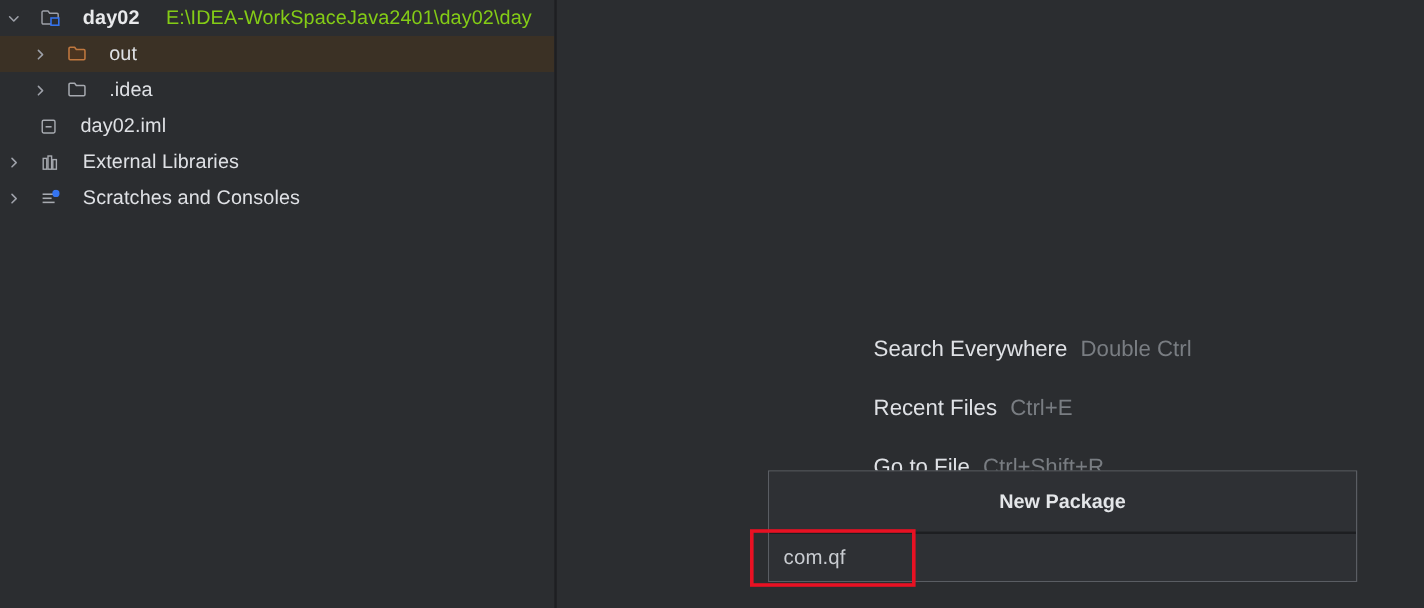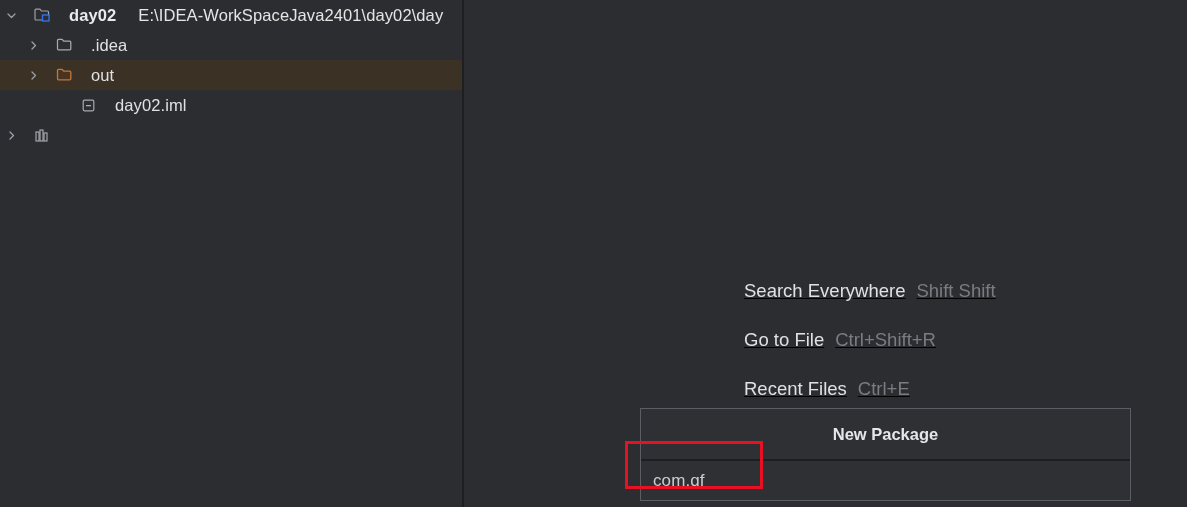--- a/index.html
+++ b/index.html
@@ -94,45 +94,44 @@
   .tico svg { display: block; }
 
   .tlabel {
     font-size: 16.5px;
     color: #dfe1e5;
     letter-spacing: 0.1px;
   }
   .tlabel.bold { font-weight: bold; color: #e9eaec; }
   .tpath {
     font-size: 16.5px;
-    color: #e5e5e5;
+    color: #84cc16;
     margin-left: 10px;
     letter-spacing: 0.1px;
   }
 
   
   .ind0 { padding-left: 2px; }
   .ind1 { padding-left: 24px; }
-  .ind2 { padding-left: 48px; }
+  .ind2 { }
 
   
   #editor-area {
     position: absolute;
     left: 464px; top: 0;
     width: 723px;
     height: 507px;
     background: #2b2d30;
     overflow: hidden;
   }
   #hints {
     position: absolute;
-    left: 280px;
+    left: 264px;
     top: 266px;
     width: 420px;
-    text-decoration: underline;
   }
   .hint-row {
     height: 49px;
     display: flex;
     align-items: center;
     white-space: nowrap;
   }
   .hint-label {
     font-size: 18.5px;
     color: #dfe1e5;
@@ -148,21 +147,21 @@
     top: 462px;
     font-size: 18.5px;
     color: #797d82;
     white-space: nowrap;
   }
 
   
   #new-package-dialog {
     position: absolute;
     left: 640px;
-    top: 408px;
+    top: 392px;
     width: 491px;
     height: 93px;
     background: #2e3034;
     border: 1px solid #5a5d63;
     box-sizing: border-box;
     z-index: 30;
   }
   #np-title-bar {
     height: 50px;
     display: flex;
@@ -231,51 +230,51 @@
           <svg width="17" height="16" viewBox="0 0 17 16">
             <path d="M1 3.2 A1 1 0 0 1 2 2.2 H6 L7.4 4 H13.5 A1 1 0 0 1 14.5 5 V12 A1 1 0 0 1 13.5 13 H2 A1 1 0 0 1 1 12 Z" fill="none" stroke="#9da0a8" stroke-width="1.2" stroke-linejoin="round"></path>
             <rect x="8.5" y="8" width="6.5" height="6" fill="#2b2d30" stroke="#3574f0" stroke-width="1.3"></rect>
           </svg>
         </span>
         <span class="tlabel bold">day02</span>
         <span class="tpath">E:\IDEA-WorkSpaceJava2401\day02\day</span>
       </div>
     </div>
 
+    <div class="tree-row hl-out">
+      <div class="row-bg"></div>
+      <div class="row-inner ind1">
+        <span class="arrow">
+          <svg width="11" height="11" viewBox="0 0 11 11">
+              <path d="M4 2 L7.5 5.5 L4 9" fill="none" stroke="#9da0a8" stroke-width="1.3" stroke-linecap="round" stroke-linejoin="round"></path>
+            </svg>
+        </span>
+        <span class="tico">
+          <svg width="17" height="16" viewBox="0 0 17 16">
+            <path d="M1.5 3.4 A1 1 0 0 1 2.5 2.4 H6.2 L7.6 4.2 H13.8 A1 1 0 0 1 14.8 5.2 V11.8 A1 1 0 0 1 13.8 12.8 H2.5 A1 1 0 0 1 1.5 11.8 Z" fill="#4a3420" stroke="#c0783f" stroke-width="1.3" stroke-linejoin="round"></path>
+          </svg>
+        </span>
+        <span class="tlabel">out</span>
+      </div>
+    </div>
+
     <div class="tree-row">
       <div class="row-bg"></div>
       <div class="row-inner ind1">
         <span class="arrow">
           <svg width="11" height="11" viewBox="0 0 11 11">
               <path d="M4 2 L7.5 5.5 L4 9" fill="none" stroke="#9da0a8" stroke-width="1.3" stroke-linecap="round" stroke-linejoin="round"></path>
             </svg>
         </span>
         <span class="tico">
           <svg width="17" height="16" viewBox="0 0 17 16">
             <path d="M1.5 3.4 A1 1 0 0 1 2.5 2.4 H6.2 L7.6 4.2 H13.8 A1 1 0 0 1 14.8 5.2 V11.8 A1 1 0 0 1 13.8 12.8 H2.5 A1 1 0 0 1 1.5 11.8 Z" fill="none" stroke="#a7aab0" stroke-width="1.25" stroke-linejoin="round"></path>
           </svg>
         </span>
         <span class="tlabel">.idea</span>
-      </div>
-    </div>
-
-    <div class="tree-row hl-out">
-      <div class="row-bg"></div>
-      <div class="row-inner ind1">
-        <span class="arrow">
-          <svg width="11" height="11" viewBox="0 0 11 11">
-              <path d="M4 2 L7.5 5.5 L4 9" fill="none" stroke="#9da0a8" stroke-width="1.3" stroke-linecap="round" stroke-linejoin="round"></path>
-            </svg>
-        </span>
-        <span class="tico">
-          <svg width="17" height="16" viewBox="0 0 17 16">
-            <path d="M1.5 3.4 A1 1 0 0 1 2.5 2.4 H6.2 L7.6 4.2 H13.8 A1 1 0 0 1 14.8 5.2 V11.8 A1 1 0 0 1 13.8 12.8 H2.5 A1 1 0 0 1 1.5 11.8 Z" fill="#4a3420" stroke="#c0783f" stroke-width="1.3" stroke-linejoin="round"></path>
-          </svg>
-        </span>
-        <span class="tlabel">out</span>
       </div>
     </div>
 
 
     <div class="tree-row">
       <div class="row-bg"></div>
       <div class="row-inner ind2">
         <span class="arrow blank"></span>
         <span class="tico">
           <svg width="15" height="15" viewBox="0 0 15 15">
@@ -295,43 +294,63 @@
               <path d="M4 2 L7.5 5.5 L4 9" fill="none" stroke="#9da0a8" stroke-width="1.3" stroke-linecap="round" stroke-linejoin="round"></path>
             </svg>
         </span>
         <span class="tico">
           <svg width="16" height="15" viewBox="0 0 16 15">
             <rect x="2" y="4" width="3" height="9" fill="none" stroke="#a7aab0" stroke-width="1.15"></rect>
             <rect x="6" y="2" width="3" height="11" fill="none" stroke="#a7aab0" stroke-width="1.15"></rect>
             <rect x="10" y="5" width="3" height="8" fill="none" stroke="#a7aab0" stroke-width="1.15"></rect>
           </svg>
         </span>
-      </div>
-    </div>
-
+        <span class="tlabel">External Libraries</span>
+      </div>
+    </div>
+
+    <div class="tree-row">
+      <div class="row-bg"></div>
+      <div class="row-inner ind0">
+        <span class="arrow">
+          <svg width="11" height="11" viewBox="0 0 11 11">
+              <path d="M4 2 L7.5 5.5 L4 9" fill="none" stroke="#9da0a8" stroke-width="1.3" stroke-linecap="round" stroke-linejoin="round"></path>
+            </svg>
+        </span>
+        <span class="tico">
+          <svg width="17" height="15" viewBox="0 0 17 15">
+            <rect x="1.5" y="3.2" width="10" height="1.3" fill="#a7aab0"></rect>
+            <rect x="1.5" y="6.6" width="7.5" height="1.3" fill="#a7aab0"></rect>
+            <rect x="1.5" y="10" width="10" height="1.3" fill="#a7aab0"></rect>
+            <circle cx="12.6" cy="3.2" r="3" fill="#3574f0"></circle>
+          </svg>
+        </span>
+        <span class="tlabel">Scratches and Consoles</span>
+      </div>
+    </div>
 
   </div>
 
   <div id="panel-divider"></div>
 
   <div id="editor-area">
 
     <div id="hints">
       <div class="hint-row">
         <span class="hint-label">Search Everywhere</span>
-        <span class="hint-key">Shift Shift</span>
+        <span class="hint-key">Double Ctrl</span>
+      </div>
+      <div class="hint-row">
+        <span class="hint-label">Recent Files</span>
+        <span class="hint-key">Ctrl+E</span>
       </div>
       <div class="hint-row">
         <span class="hint-label">Go to File</span>
         <span class="hint-key">Ctrl+Shift+R</span>
       </div>
-      <div class="hint-row">
-        <span class="hint-label">Recent Files</span>
-        <span class="hint-key">Ctrl+E</span>
-      </div>
     </div>
 
     <div id="drop-hint">Drop files here to open them</div>
 
   </div>
 
   <div id="new-package-dialog">
     <div id="np-title-bar">
       <span id="np-title">New Package</span>
     </div>

